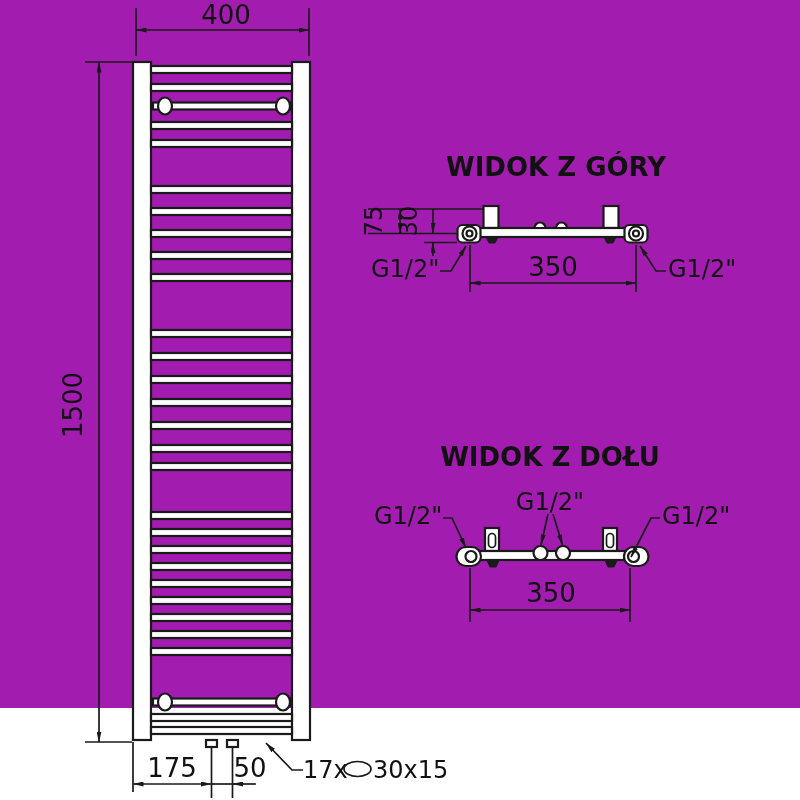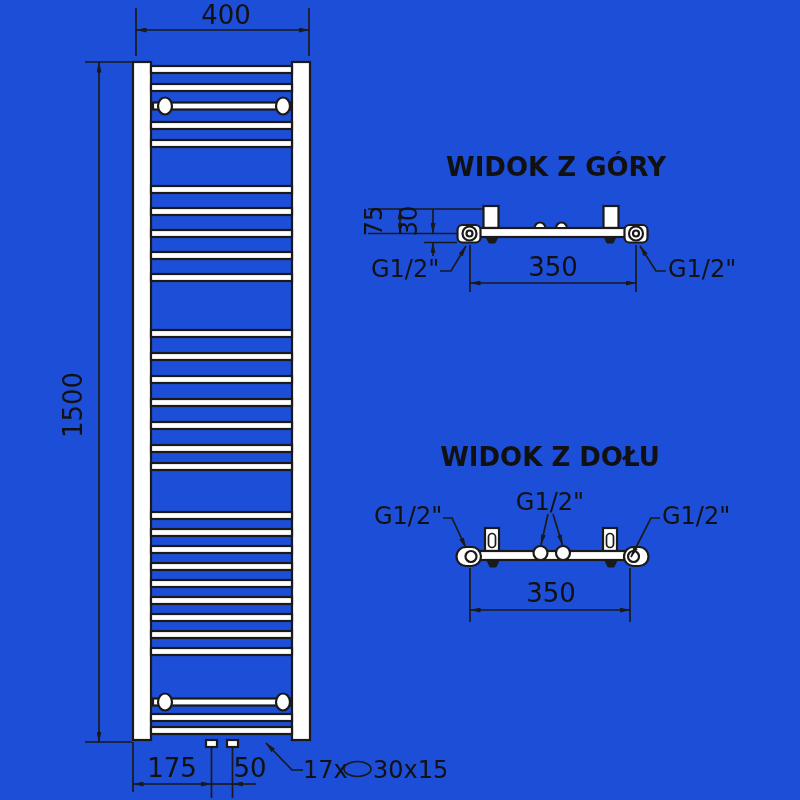--- a/index.html
+++ b/index.html
@@ -7,22 +7,22 @@
     padding: 0;
     background: #ffffff;
     width: 800px;
     height: 800px;
     overflow: hidden;
     font-family: "DejaVu Sans", sans-serif;
   }
   .canvas-wrap {
     position: relative;
     width: 800px;
-    height: 800px;
-    background: #1d4ed8;
+    height: 708px;
+    background: #a21caf;
   }
   svg { display: block; }
   .draw { stroke: #1a1a1a; fill: #ffffff; stroke-width: 2.2; stroke-linecap: square; }
   .draw-fill { stroke: #1a1a1a; fill: #1a1a1a; stroke-width: 1; }
   .thin { stroke: #1a1a1a; fill: none; stroke-width: 1.7; stroke-linecap: butt; }
   .dim-text { fill: #111111; font-size: 26px; font-weight: 400; }
   .dim-text-small { fill: #111111; font-size: 24px; font-weight: 400; }
   .title-text { fill: #111111; font-size: 26px; font-weight: 700; }
   .mid { text-anchor: middle; }
 </style>

